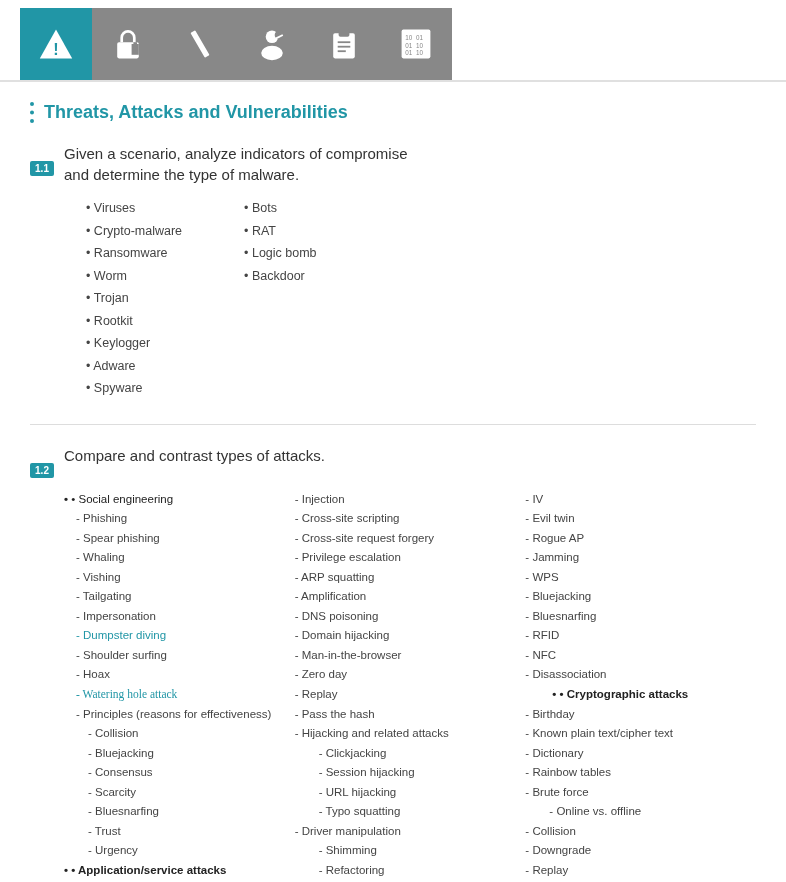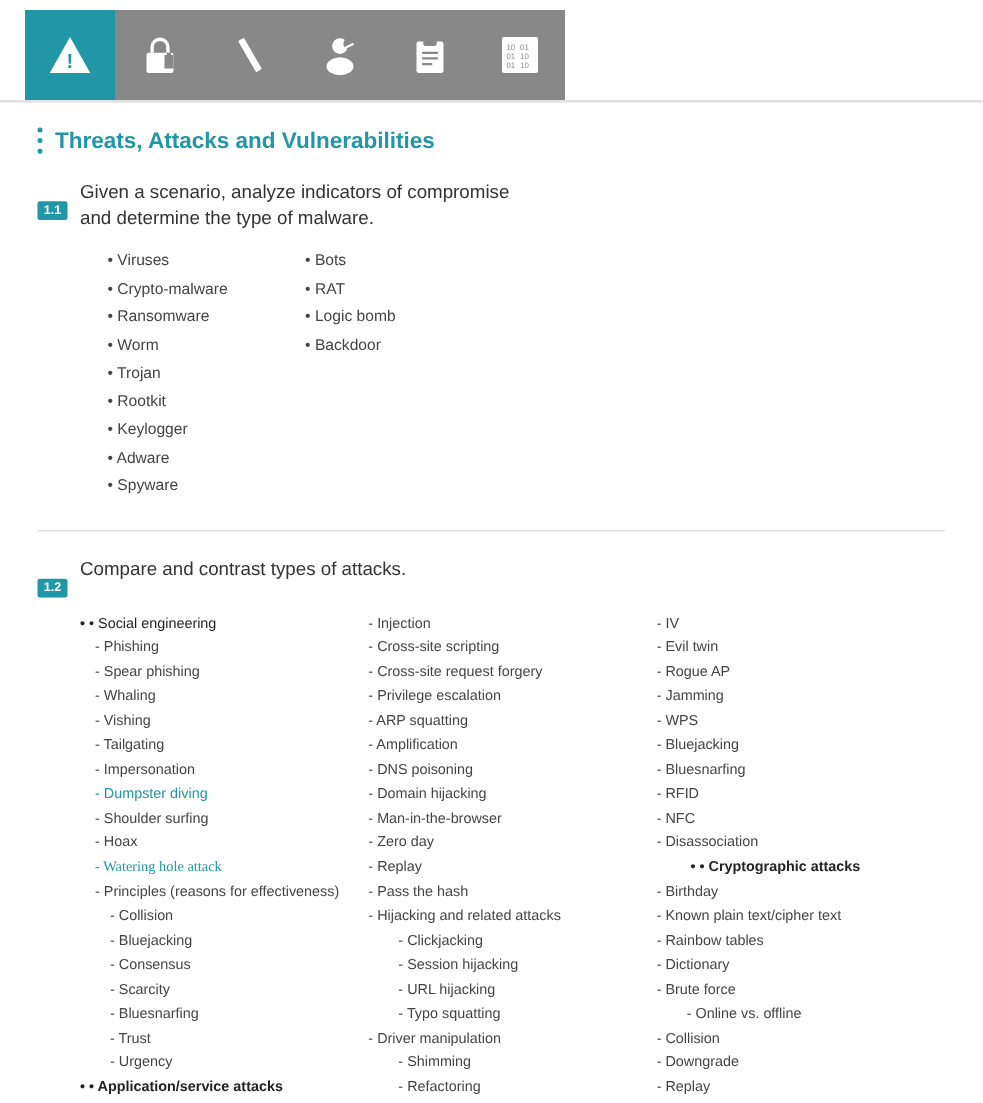--- a/index.html
+++ b/index.html
@@ -311,22 +311,22 @@
           <li class="bullet">Jamming</li>
           <li class="bullet">WPS</li>
           <li class="bullet">Bluejacking</li>
           <li class="bullet">Bluesnarfing</li>
           <li class="bullet">RFID</li>
           <li class="bullet">NFC</li>
           <li class="bullet">Disassociation</li>
           <li class="dot-bullet bold-item" style="font-weight:bold;list-style:none;margin-left:27px;">• Cryptographic attacks</li>
           <li class="bullet">Birthday</li>
           <li class="bullet">Known plain text/cipher text</li>
+          <li class="bullet">Dictionary</li>
           <li class="bullet">Rainbow tables</li>
-          <li class="bullet">Dictionary</li>
           <li class="bullet">Brute force</li>
           <li class="indent-2 bullet">Online vs. offline</li>
           <li class="bullet">Collision</li>
           <li class="bullet">Downgrade</li>
           <li class="bullet">Replay</li>
           <li class="bullet">Weak implementations</li>
         </ul>
       </div>
 
     </div>

